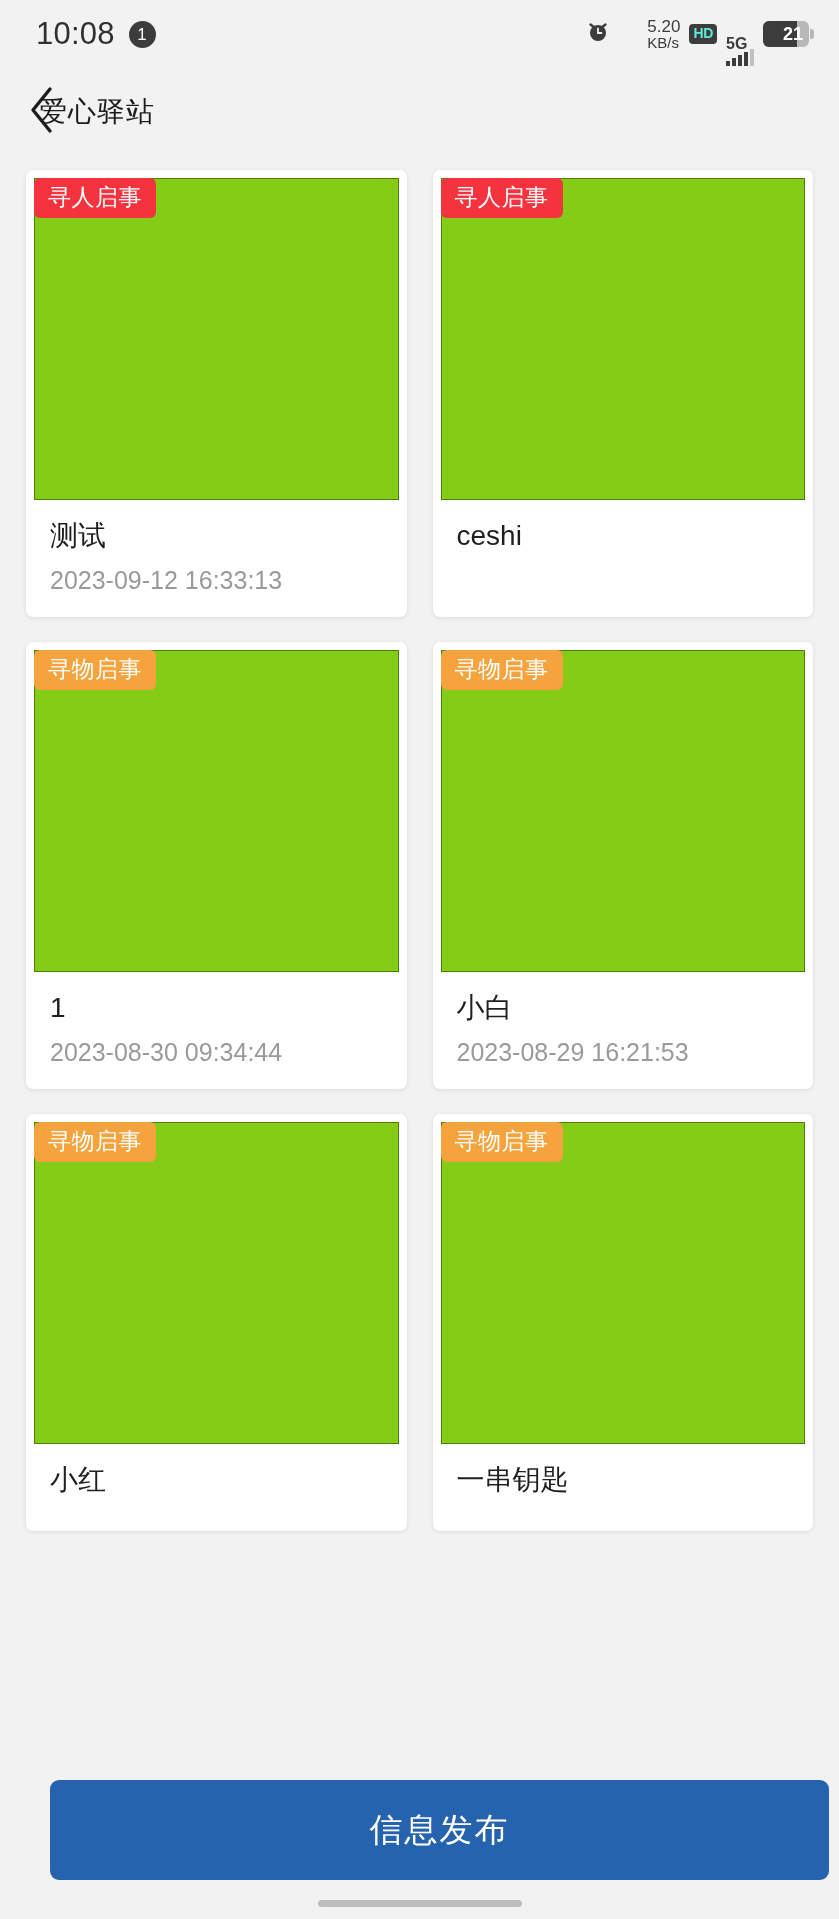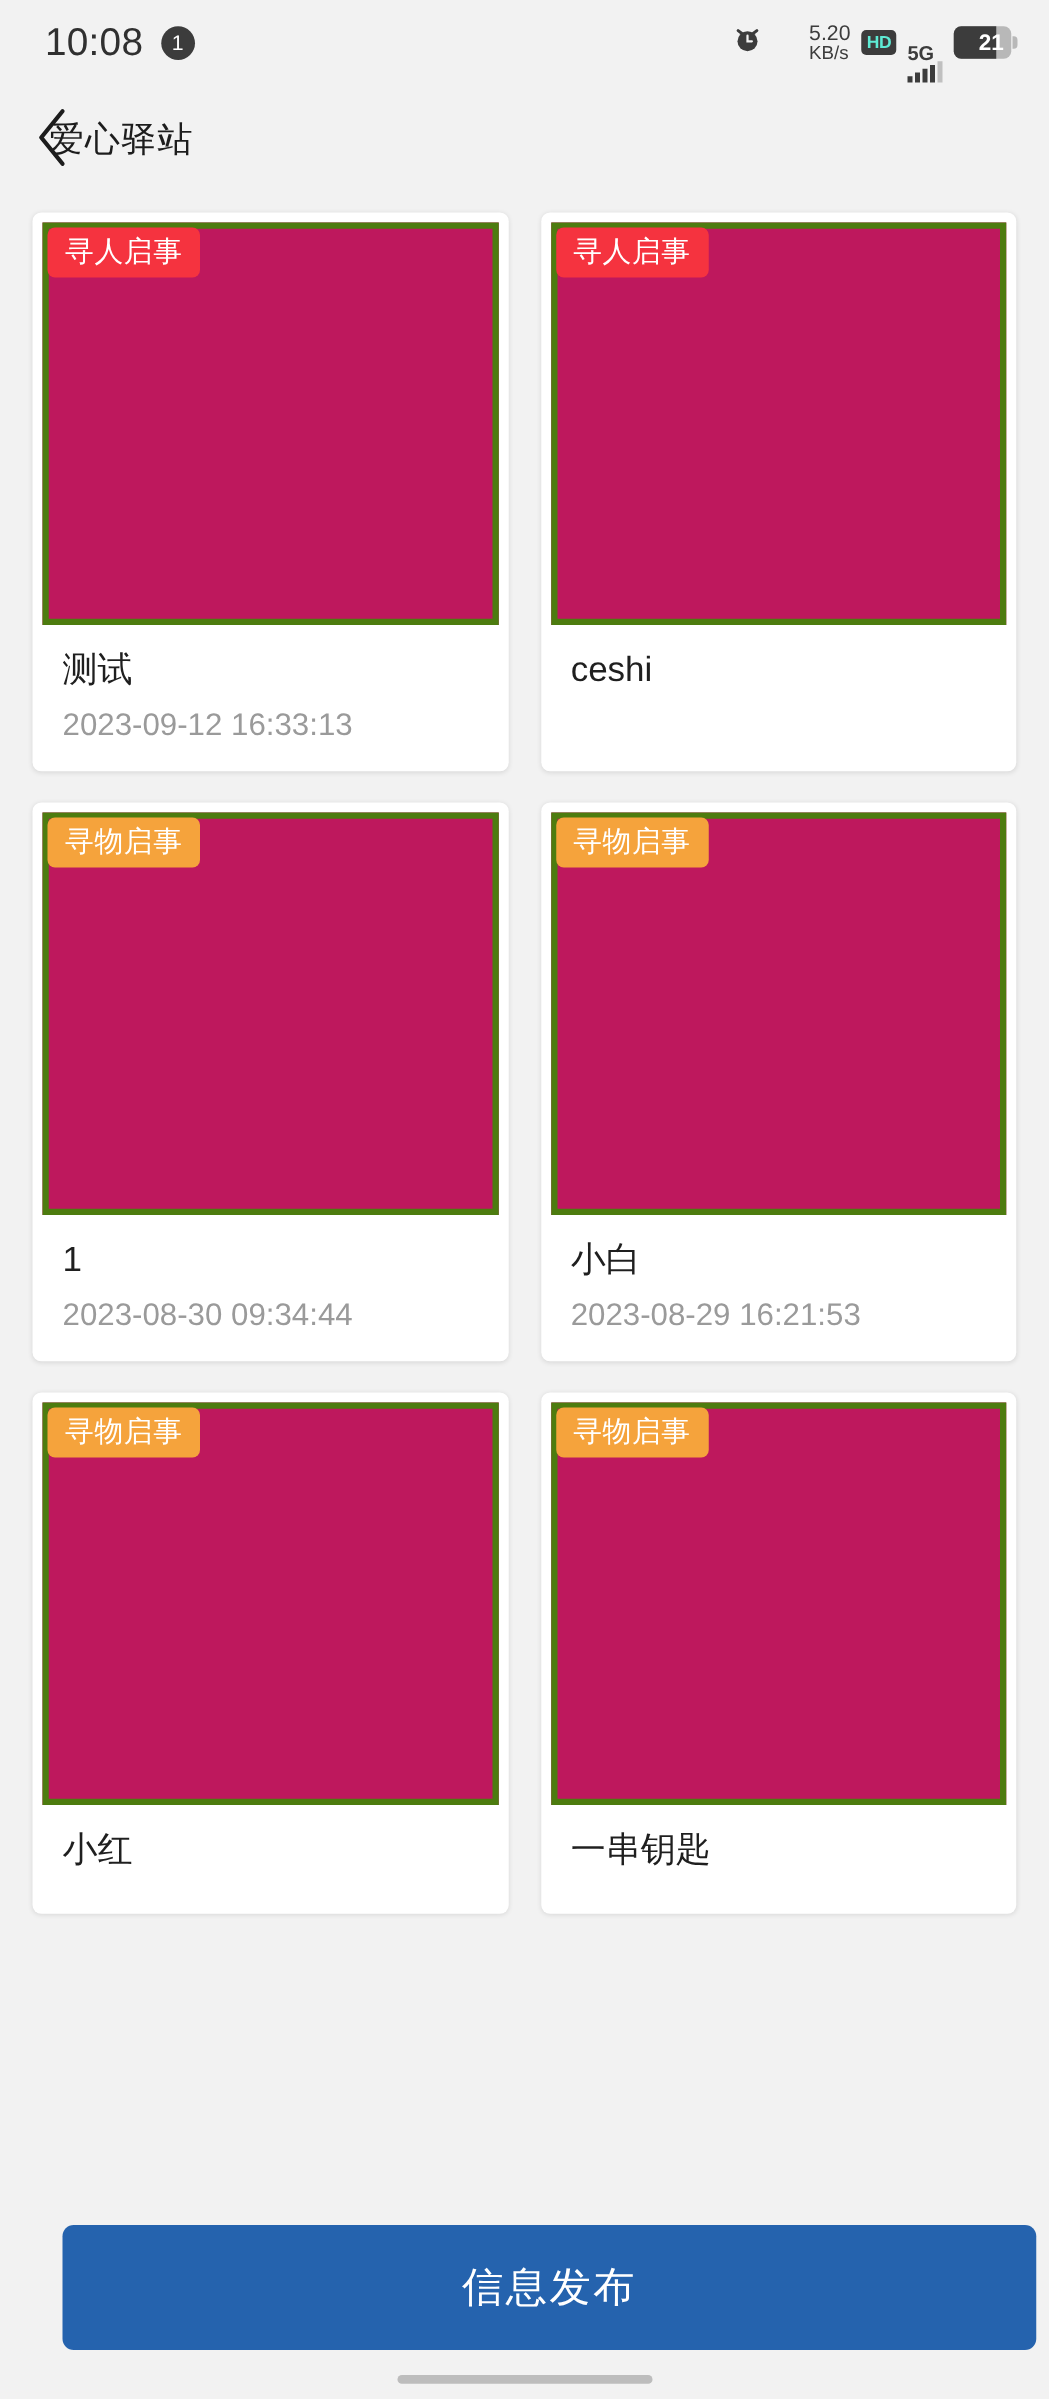--- a/index.html
+++ b/index.html
@@ -179,22 +179,22 @@
     border-radius: 7px;
     box-shadow: 0 1px 4px rgba(0,0,0,0.10);
     overflow: hidden;
     position: relative;
     cursor: pointer;
   }
   .card-media {
     position: relative;
     height: 322px;
     margin: 8px 8px 0 8px;
-    border: 5px solid #4d7c0f;
-    background: #be185d;
+    border: 1px solid #4d7c0f;
+    background: #84cc16;
   }
   .badge {
     position: absolute;
     top: -1px;
     left: -1px;
     color: #ffffff;
     font-size: 23px;
     padding: 8px 14px 9px 14px;
     border-radius: 6px;
     line-height: 1;

